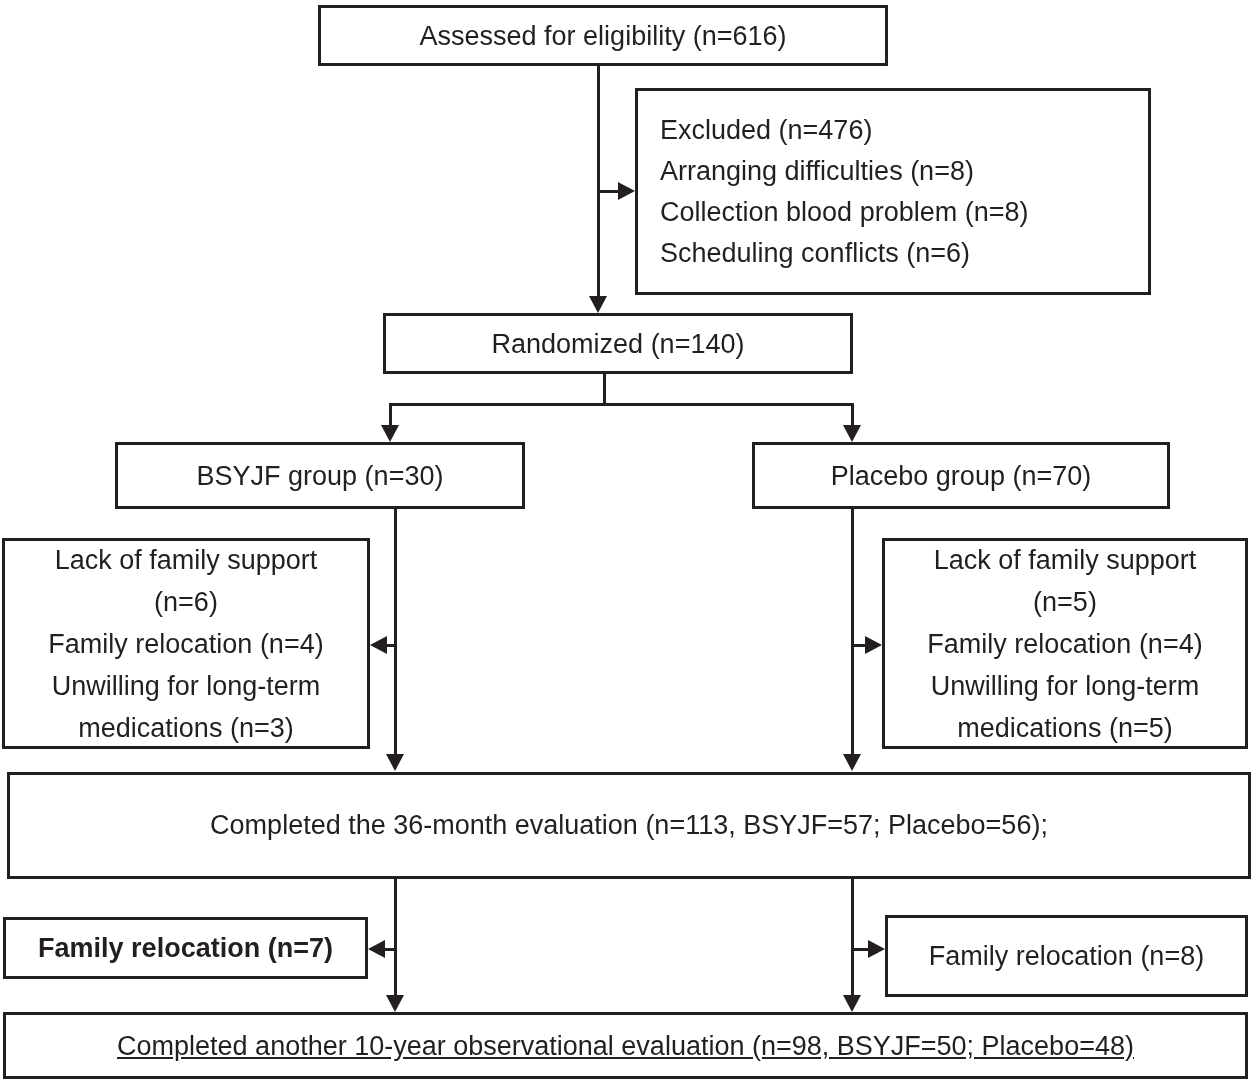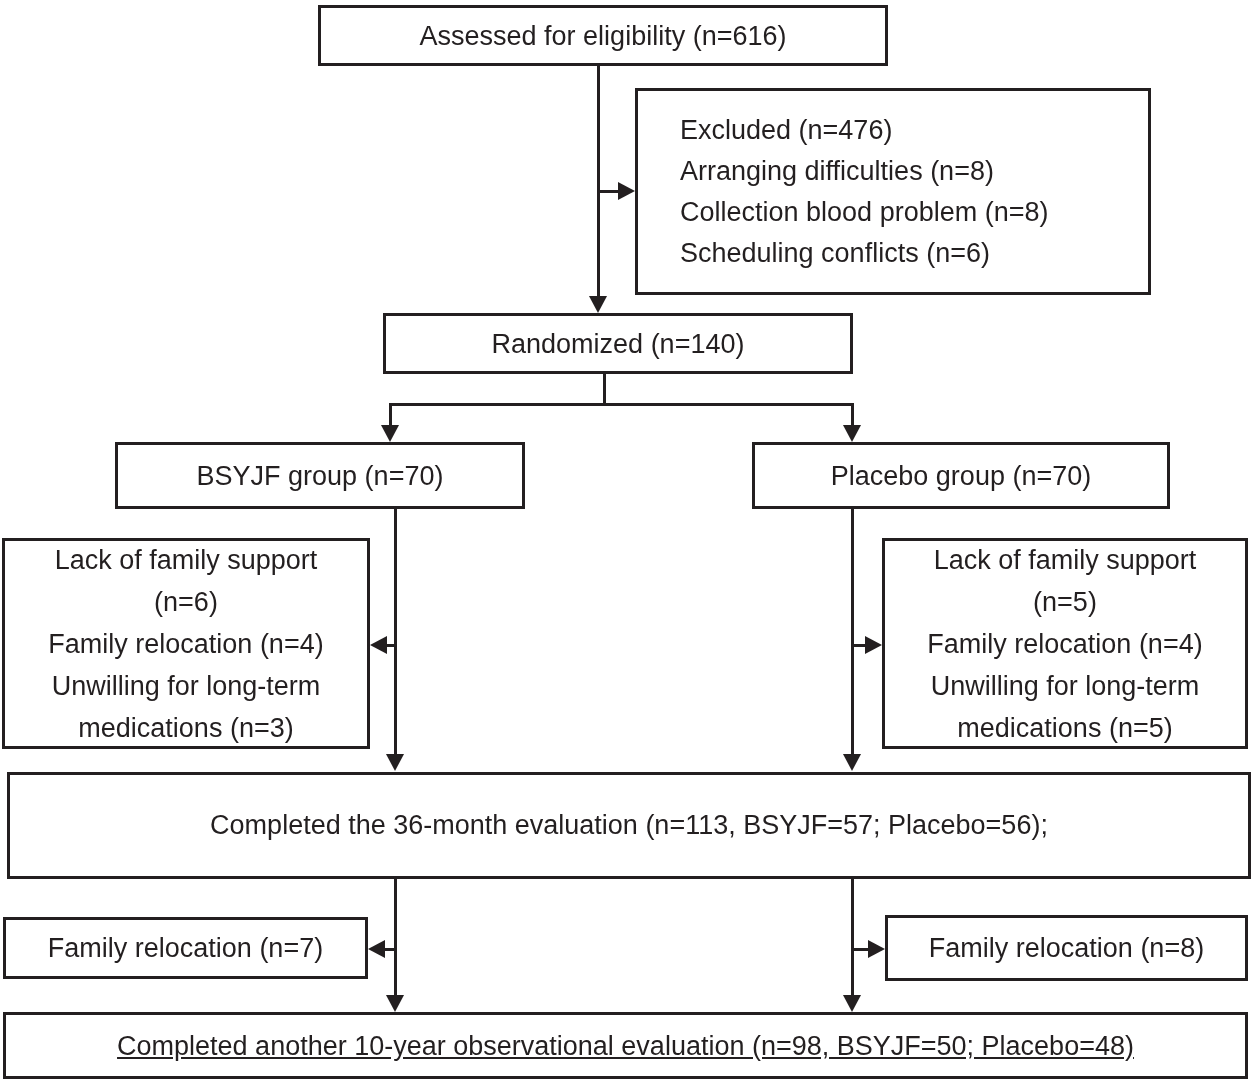--- a/index.html
+++ b/index.html
@@ -22,21 +22,21 @@
     align-items: center;
     justify-content: center;
     text-align: center;
     font-size: 27px;
     line-height: 42px;
     color: #231f20;
   }
   .box.left-align {
     align-items: flex-start;
     text-align: left;
-    padding-left: 42px;
+    padding-left: 22px;
     line-height: 41px;
   }
   .box.wide { line-height: 45px; }
   .tline { white-space: nowrap; }
   .vline { position: absolute; width: 3px; background: #231f20; }
   .hline { position: absolute; height: 3px; background: #231f20; }
   .arrow-down {
     position: absolute; width: 0; height: 0;
     border-left: 9px solid transparent;
     border-right: 9px solid transparent;
@@ -69,21 +69,21 @@
     <div class="tline">Arranging difficulties (n=8)</div>
     <div class="tline">Collection blood problem (n=8)</div>
     <div class="tline">Scheduling conflicts (n=6)</div>
   </div>
 
   <div class="box" style="left:383px; top:313px; width:470px; height:61px;text-align:right;">
     <div class="tline">Randomized (n=140)</div>
   </div>
 
   <div class="box" style="left:115px; top:442px; width:410px; height:67px;">
-    <div class="tline">BSYJF group (n=70)</div>
+    <div class="tline">BSYJF group (n=30)</div>
   </div>
 
   <div class="box" style="left:727px; top:442px; width:418px; height:67px;margin-left:25px;">
     <div class="tline">Placebo group (n=70)</div>
   </div>
 
   <div class="box" style="left:2px; top:538px; width:368px; height:211px;">
     <div class="tline">Lack of family support</div>
     <div class="tline">(n=6)</div>
     <div class="tline">Family relocation (n=4)</div>
@@ -96,25 +96,25 @@
     <div class="tline">(n=5)</div>
     <div class="tline">Family relocation (n=4)</div>
     <div class="tline">Unwilling for long-term</div>
     <div class="tline">medications (n=5)</div>
   </div>
 
   <div class="box wide" style="left:7px; top:772px; width:1244px; height:107px;">
     <div class="tline">Completed the 36-month evaluation (n=113, BSYJF=57; Placebo=56);</div>
   </div>
 
-  <div class="box" style="left:3px; top:917px; width:365px; height:62px;">
+  <div class="box" style="left:3px; top:917px; width:365px; height:62px;font-weight:bold;">
     <div class="tline">Family relocation (n=7)</div>
   </div>
 
-  <div class="box" style="left:885px; top:915px; width:363px; height:66px;">
+  <div class="box" style="left:885px; top:915px; width:363px; height:82px;">
     <div class="tline">Family relocation (n=8)</div>
   </div>
 
   <div class="box" style="left:3px; top:1012px; width:1245px; height:67px;text-decoration:underline;">
     <div class="tline">Completed another 10-year observational evaluation (n=98, BSYJF=50; Placebo=48)</div>
   </div>
 
   <div class="vline" style="left:597px; top:65px; height:231px;"></div>
   <div class="arrow-down" style="left:589px; top:296px;"></div>
   <div class="hline" style="left:598px; top:190px; width:22px;"></div>

